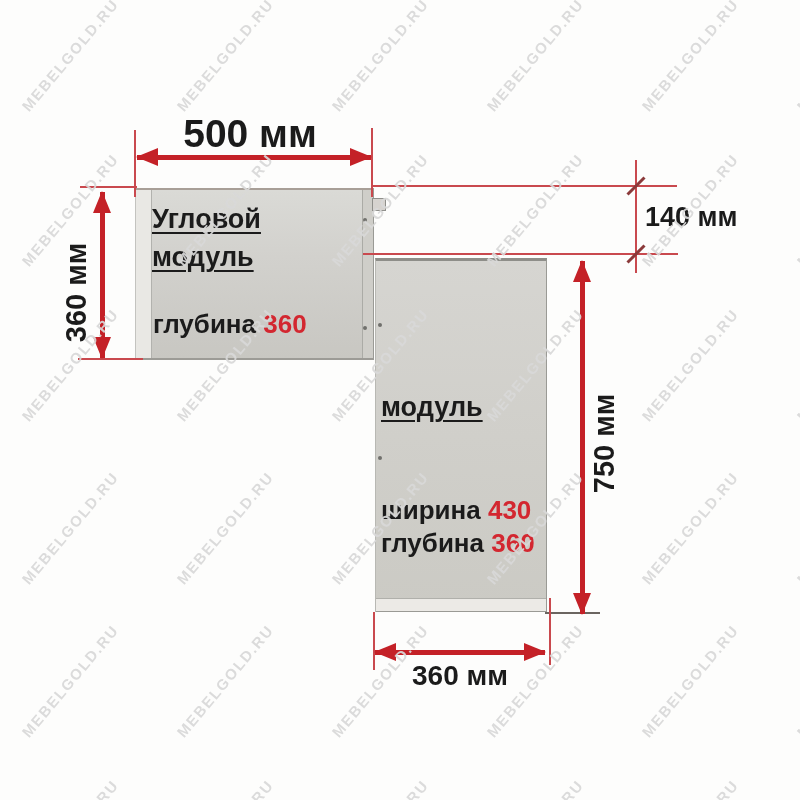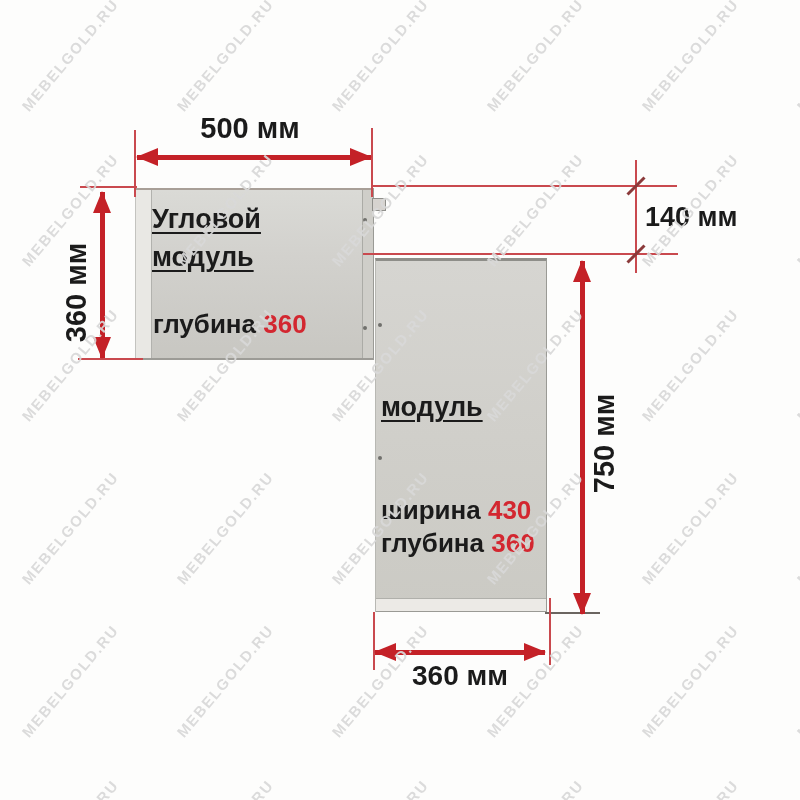--- a/index.html
+++ b/index.html
@@ -171,21 +171,21 @@
   </div>
   <div class="arrow-v" style="left:580px;top:261px;height:353px;">
     <div class="head-t"></div>
     <div class="head-b"></div>
   </div>
   <div class="arrow-h" style="left:375px;top:650px;width:170px;">
     <div class="head-l"></div>
     <div class="head-r"></div>
   </div>
 
-  <div class="dim-label" style="left:160px;top:112px;width:180px;font-size:29px;">500 мм</div>
+  <div class="dim-label" style="left:160px;top:112px;width:180px;font-size:39px;">500 мм</div>
   <div class="dim-label rot" style="left:-4px;top:276px;">360 мм</div>
   <div class="dim-label" style="left:645px;top:202px;font-size:27px;">140 мм</div>
   <div class="dim-label rot" style="left:524px;top:427px;">750 мм</div>
   <div class="dim-label" style="left:372px;top:660px;width:176px;font-size:28px;">360 мм</div>
 
   <div id="watermarks">
       <span class="wm" style="left: 70px; top: 55px;">MEBELGOLD.RU</span>
       <span class="wm" style="left: 225px; top: 55px;">MEBELGOLD.RU</span>
       <span class="wm" style="left: 380px; top: 55px;">MEBELGOLD.RU</span>
       <span class="wm" style="left: 535px; top: 55px;">MEBELGOLD.RU</span>

